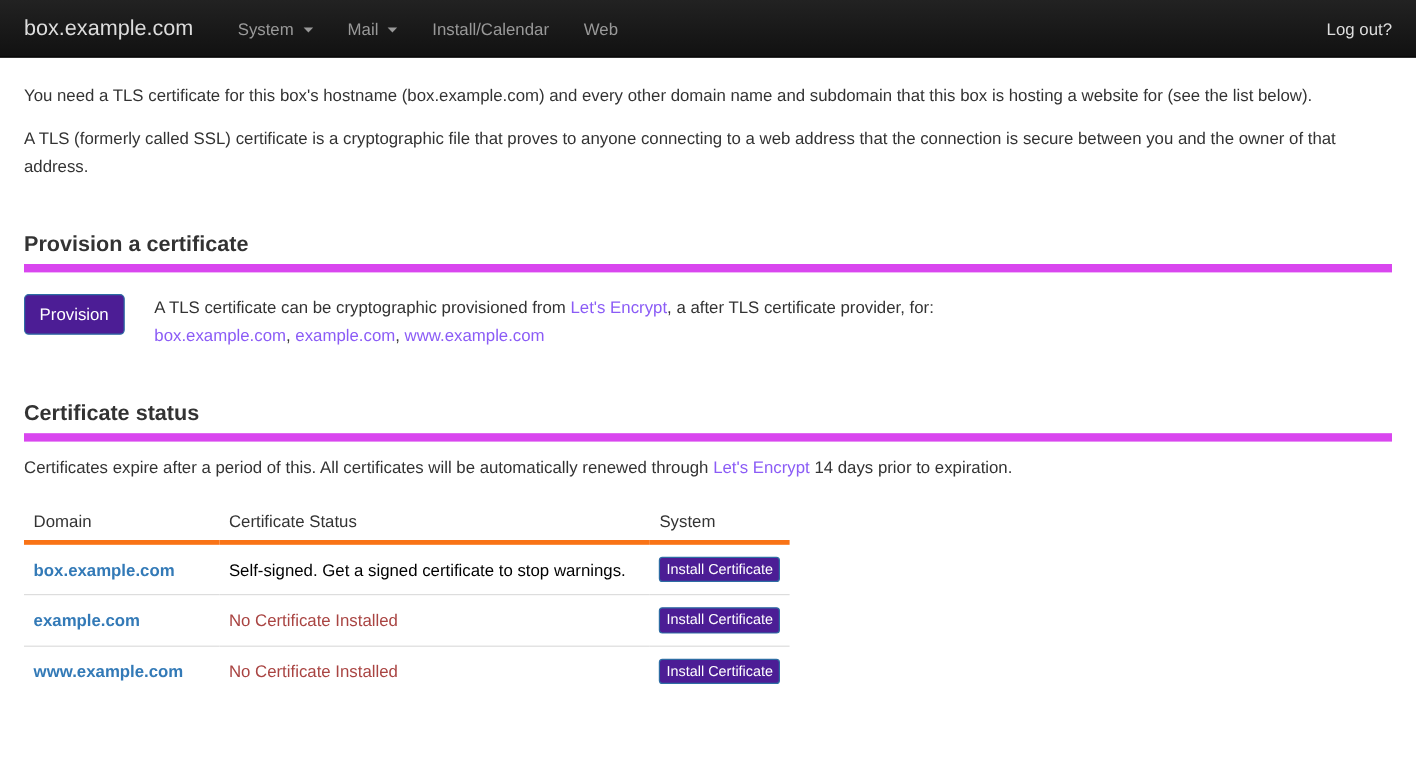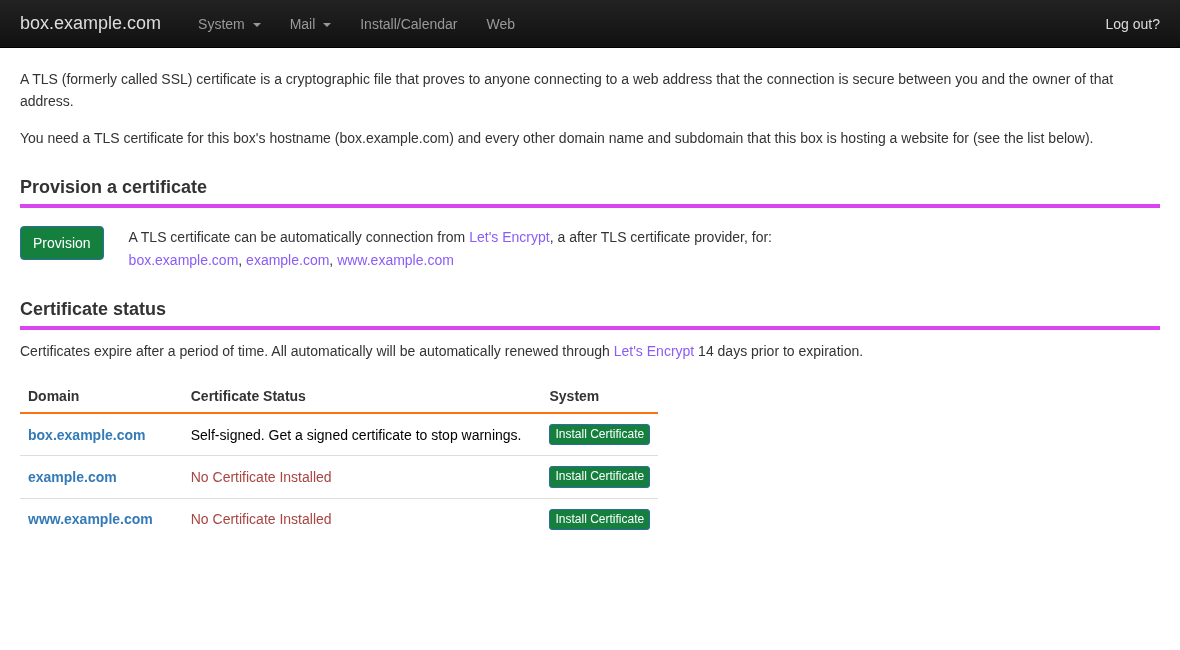--- a/index.html
+++ b/index.html
@@ -8,29 +8,29 @@
   .navbar-brand { color: #ddd; font-size: 18px; margin-right: 25px; }
   .navbar-nav { display: flex; list-style: none; flex: 1; align-items: flex-end; }
   .navbar-nav li { margin-right: 5px; }
   .navbar-nav a { color: #999; text-decoration: none; padding: 14px 12px; display: inline-block; font-size: 14px; }
   .caret { display: inline-block; width: 0; height: 0; margin-left: 4px; vertical-align: middle; border-top: 4px solid; border-right: 4px solid transparent; border-left: 4px solid transparent; }
   .navbar-right { margin-left: auto; padding-left: 32px; }
   .navbar-right a { color: #ddd; text-decoration: none; font-size: 14px; }
   .container { padding: 20px; max-width: 1180px; }
   h2 { font-size: 30px; font-weight: 500; margin-top: 22px; margin-bottom: 20px; color: #333; }
   p { margin-bottom: 14px; line-height: 1.6; color: #333; }
-  h3 { font-size: 18px; font-weight: 700; margin-top: 28px; margin-bottom: 10px; padding-bottom: 6px; border-bottom: 4px solid #d946ef; }
+  h3 { font-size: 18px; font-weight: 700; margin-top: 44px; margin-bottom: 10px; padding-bottom: 6px; border-bottom: 7px solid #d946ef; }
   .provision-row { display: flex; align-items: flex-start; margin-top: 18px; }
   .btn { display: inline-block; padding: 6px 12px; font-size: 14px; border-radius: 4px; border: 1px solid transparent; cursor: pointer; text-align: center; line-height: 1.42857143; }
-  .btn-primary { color: #fff; background-color: #15803d; border-color: #2e6da4; }
+  .btn-primary { color: #fff; background-color: #4c1d95; border-color: #2e6da4; }
   .btn-xs { padding: 1px 5px; font-size: 12px; border-radius: 3px; }
   .provision-text { margin-left: 25px; line-height: 1.6; }
   a.link { color: #8b5cf6; text-decoration: none; }
   table { border-collapse: collapse; margin-top: 18px; }
-  th { text-align: left; font-weight: 700; padding: 8px 8px 8px 8px; border-bottom: 2px solid #f97316; font-size: 14px; }
+  th { text-align: left; font-weight: 400; padding: 8px 8px 8px 8px; border-bottom: 4px solid #f97316; font-size: 14px; }
   td { padding: 10px 8px; border-top: 1px solid #ddd; vertical-align: middle; font-size: 14px; }
   td.domain a { color: #337ab7; font-weight: 700; text-decoration: none; }
   td.status-danger { color: #a94442; }
   td.status-normal { color: #000000; }
   .col-domain { padding-right: 30px; }
   .col-status { padding-right: 20px; }
 </style>
 </head>
 <body>
 
@@ -42,40 +42,40 @@
     <li><a href="#"><span>Install/Calendar</span></a></li>
     <li><a href="#"><span>Web</span></a></li>
   </ul>
   <div class="navbar-right">
     <a href="#">Log out?</a>
   </div>
 </div>
 
 <div class="container">
 
-  <p>A TLS (formerly called SSL) certificate is a cryptographic file that proves to anyone connecting to a web address that the connection is secure between you and the owner of that address.</p>
-
   <p>
     <span>You need a TLS certificate for this box's hostname (</span><span>box.example.com</span><span>) and every other domain name and subdomain that this box is hosting a website for (see the list below).</span>
   </p>
+
+  <p>A TLS (formerly called SSL) certificate is a cryptographic file that proves to anyone connecting to a web address that the connection is secure between you and the owner of that address.</p>
 
   <h3>Provision a certificate</h3>
 
   <div class="provision-row">
     <button class="btn btn-primary">Provision</button>
     <div class="provision-text">
-      <span>A TLS certificate can be automatically connection from </span><a href="#" class="link">Let's Encrypt</a><span>, a after TLS certificate provider, for:</span><br>
+      <span>A TLS certificate can be cryptographic provisioned from </span><a href="#" class="link">Let's Encrypt</a><span>, a after TLS certificate provider, for:</span><br>
       <a href="#" class="link">box.example.com</a><span>, </span><a href="#" class="link">example.com</a><span>, </span><a href="#" class="link">www.example.com</a>
     </div>
   </div>
 
   <h3>Certificate status</h3>
 
   <p>
-    <span>Certificates expire after a period of time. All automatically will be automatically renewed through </span><a href="#" class="link">Let's Encrypt</a><span> 14 days prior to expiration.</span>
+    <span>Certificates expire after a period of this. All certificates will be automatically renewed through </span><a href="#" class="link">Let's Encrypt</a><span> 14 days prior to expiration.</span>
   </p>
 
   <table>
     <thead>
       <tr>
         <th class="col-domain">Domain</th>
         <th class="col-status">Certificate Status</th>
         <th>System</th>
       </tr>
     </thead>

